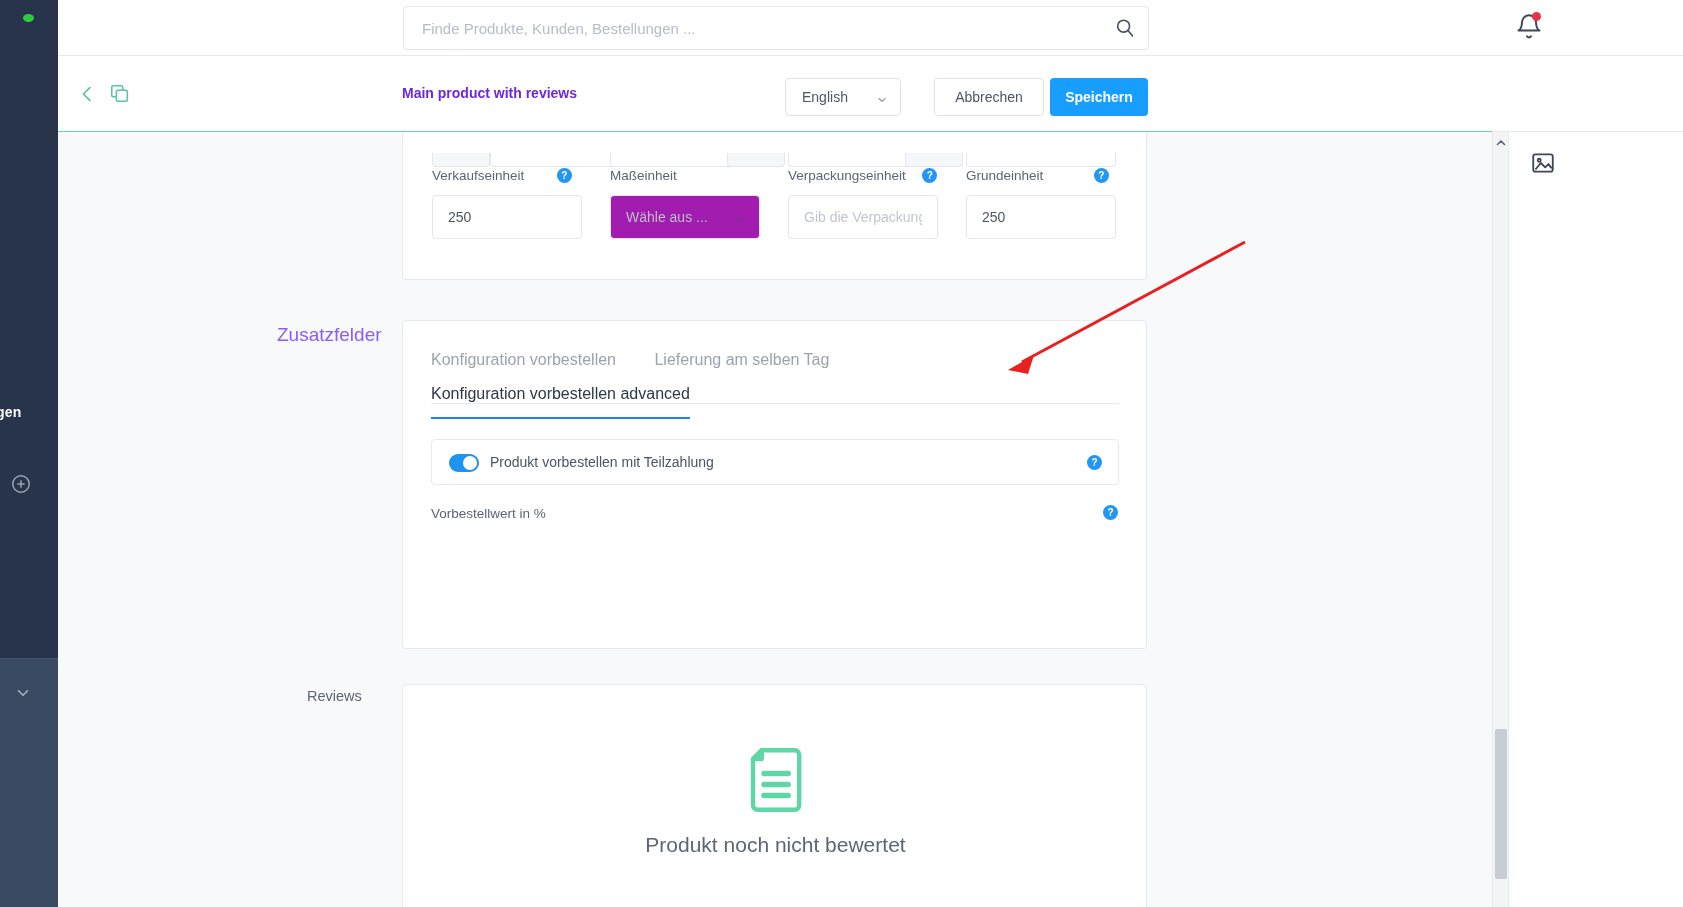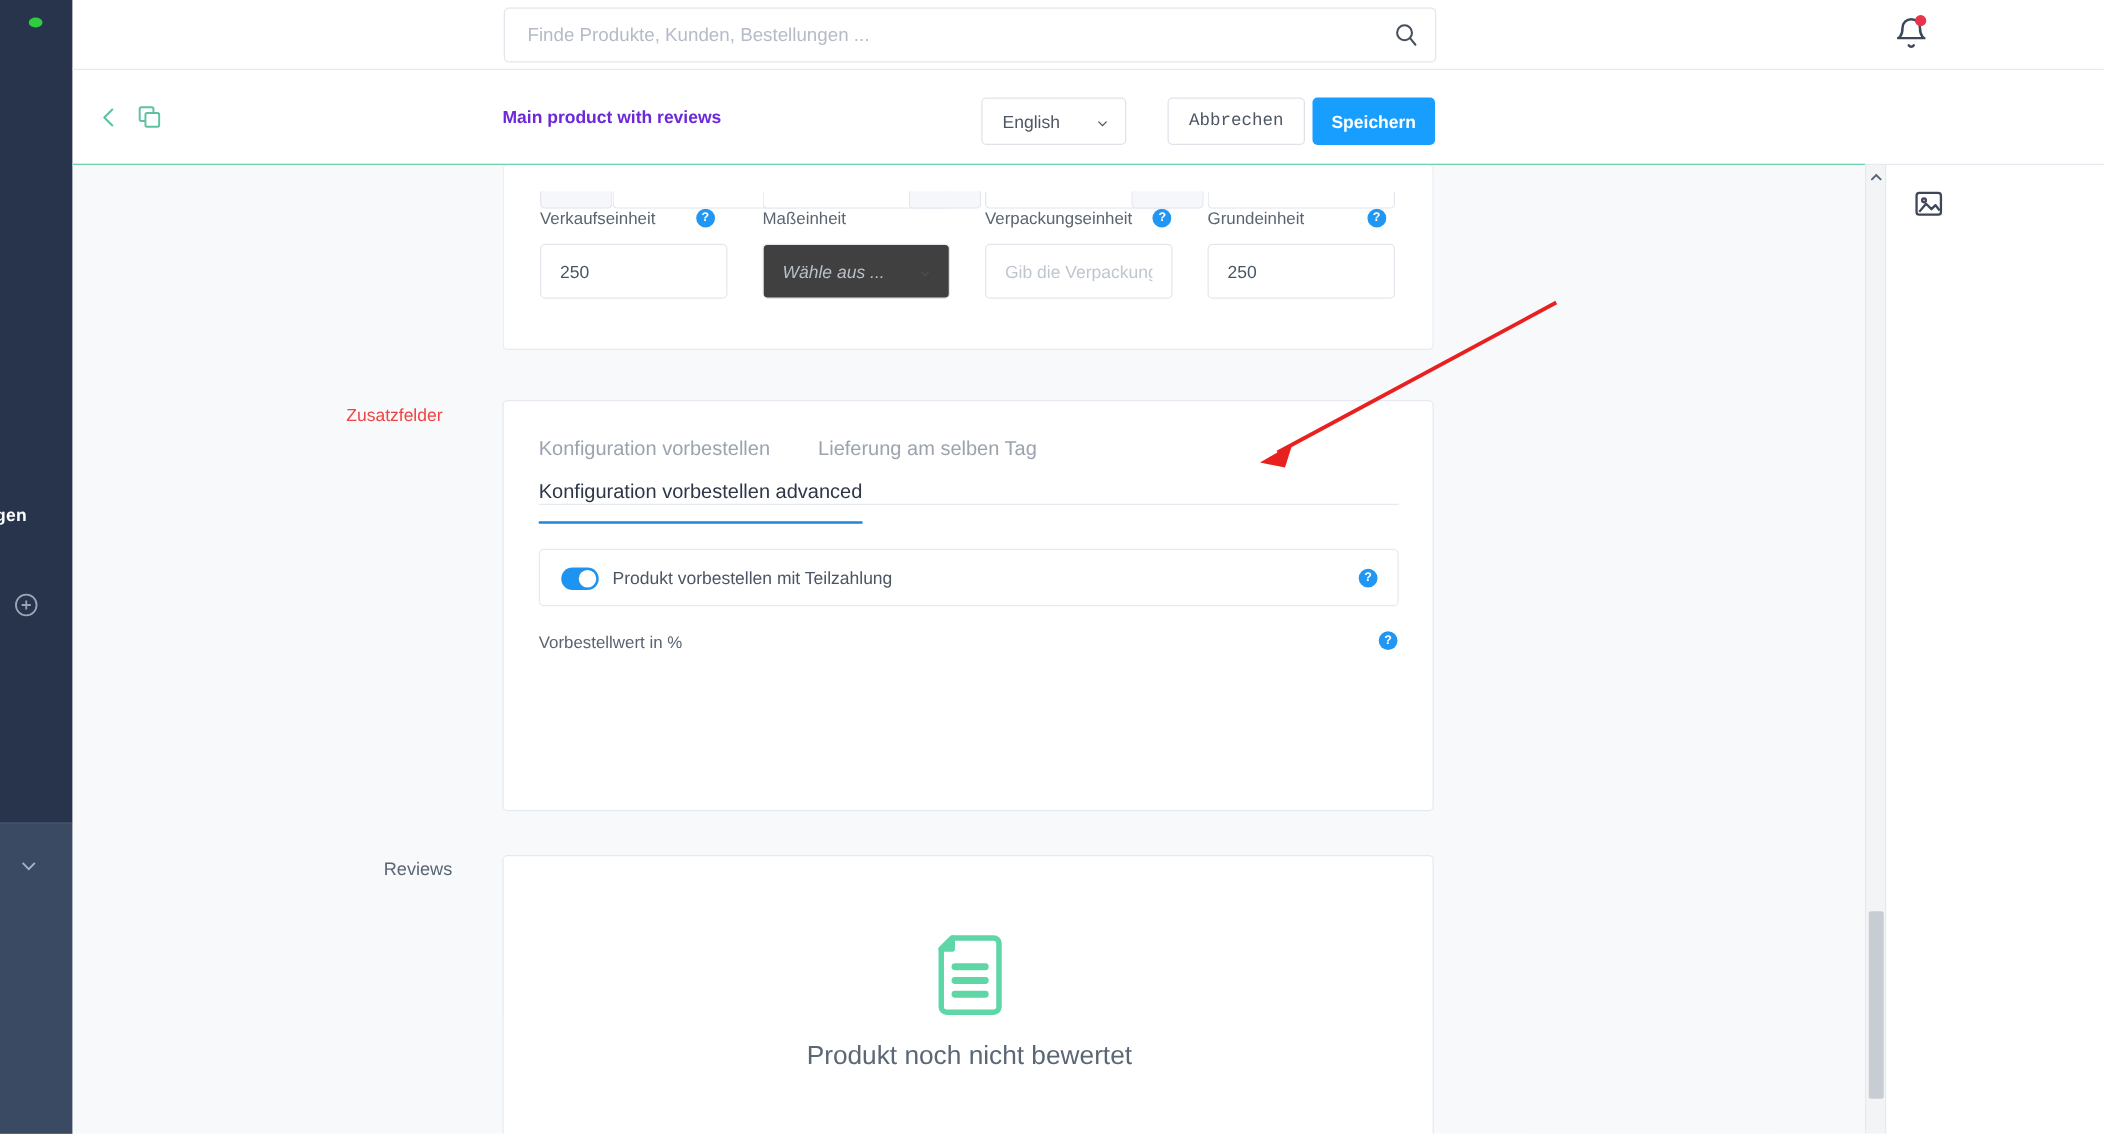--- a/index.html
+++ b/index.html
@@ -104,21 +104,21 @@
   .lang-label {
     position: absolute; left: 16px; top: 10px;
     font-size: 14px; color: #4d5663;
   }
   .lang-chevron { position: absolute; right: 11px; top: 13px; width: 14px; height: 12px; }
   .btn-cancel {
     position: absolute; left: 876px; top: 22px;
     width: 110px; height: 38px;
     border: 1px solid #dfe3e9; border-radius: 4px;
     background: #fff; color: #4d5663; font-size: 14px;
-    font-family: Liberation Mono, monospace;
+    font-family: Liberation Sans, sans-serif;
     cursor: pointer;
   }
   .btn-save {
     position: absolute; left: 992px; top: 22px;
     width: 98px; height: 38px;
     border: none; border-radius: 4px;
     background: #189eff; color: #fff; font-size: 14px; font-weight: bold;
     font-family: "Liberation Sans", sans-serif;
     cursor: pointer;
   }
@@ -153,36 +153,35 @@
   .f-input {
     margin-top: 11px; width: 150px; height: 44px;
     border: 1px solid #e3e7ed; border-radius: 4px; background: #fff;
     font-family: "Liberation Sans", sans-serif; font-size: 14px; color: #4a5563;
     padding: 0 15px; outline: none;
   }
   .f-input::placeholder { color: #c0c6cf; }
   .f-select {
     margin-top: 11px; position: relative;
     width: 150px; height: 44px;
-    border: 1px solid #e3e7ed; border-radius: 4px; background: #404040;
+    border: 1px solid #e3e7ed; border-radius: 4px; background: #a21caf;
     cursor: pointer;
-    font-style: italic;
   }
   .f-select-text { position: absolute; left: 15px; top: 13px; font-size: 14px; color: #b9bfc8; }
   .f-select-chev { position: absolute; right: 12px; top: 16px; width: 14px; height: 12px; }
   
   .stub { position: absolute; top: -10px; width: 150px; height: 14px;
           border: 1px solid #e3e7ed; border-top: none; border-radius: 0 0 4px 4px; background: #fff; }
   .stub2 { position: absolute; top: -10px; width: 58px; height: 14px;
           border: 1px solid #e3e7ed; border-top: none; border-radius: 0 0 4px 4px; background: #f5f7fa; }
 
   
   .sec-label-zusatz {
     position: absolute; left: 219px; top: 192px;
-    font-size: 14px; color: #ef4444;
+    font-size: 19px; color: #8b5cf6;
   }
   .card-zusatz {
     position: absolute; left: 344px; top: 188px;
     width: 745px; height: 329px;
     background: #fff; border: 1px solid #e6eaf0; border-radius: 4px;
   }
   .tabs { position: absolute; left: 28px; top: 30px; }
   .tab {
     display: inline-block; padding: 0 0 14px 0; margin-right: 34px;
     font-size: 16px; color: #9aa3ae; cursor: pointer;

